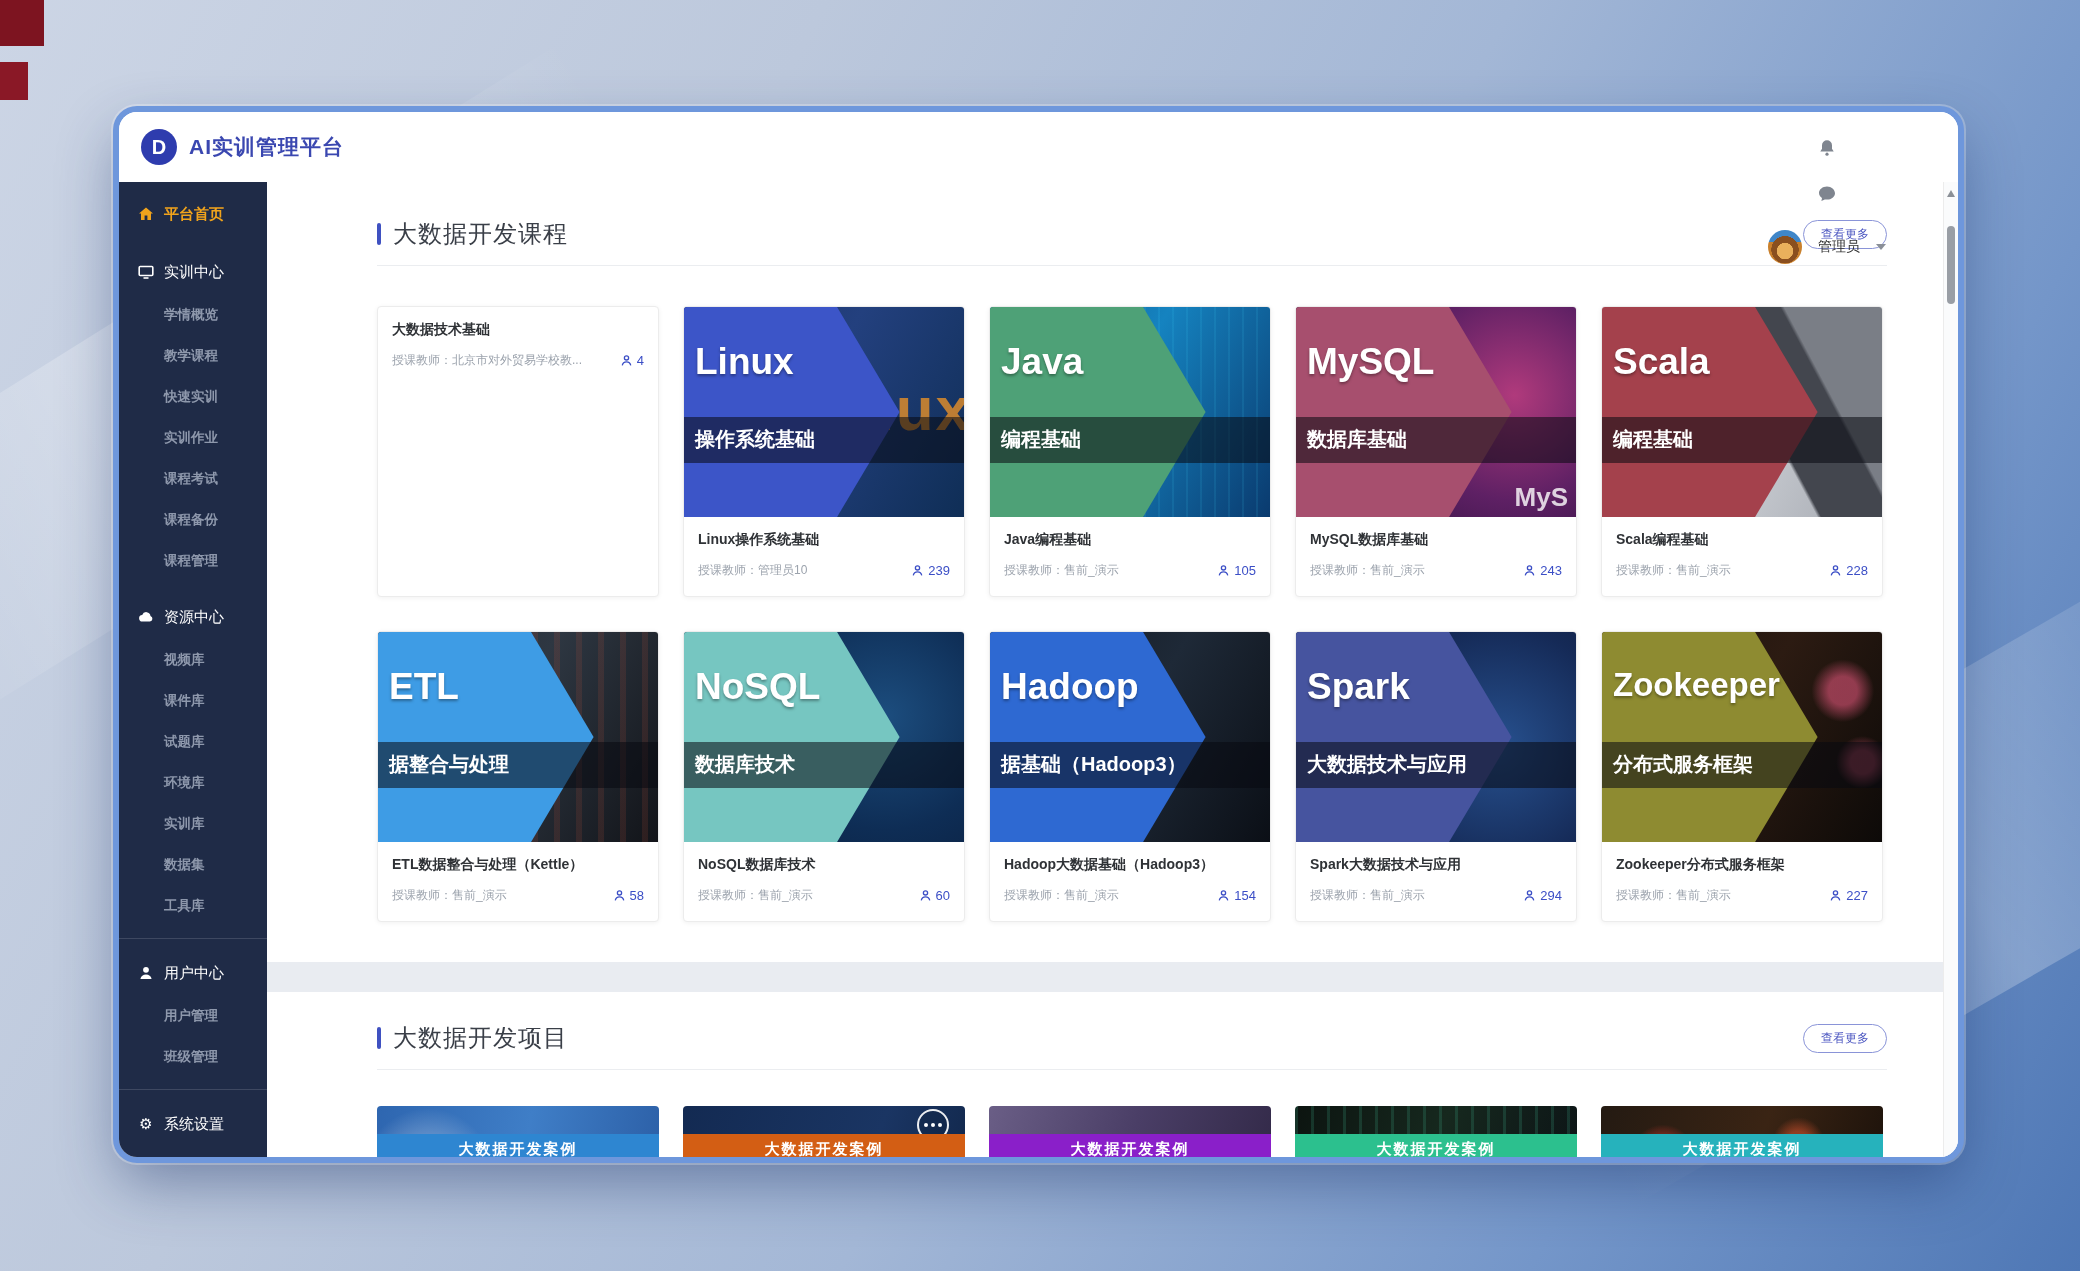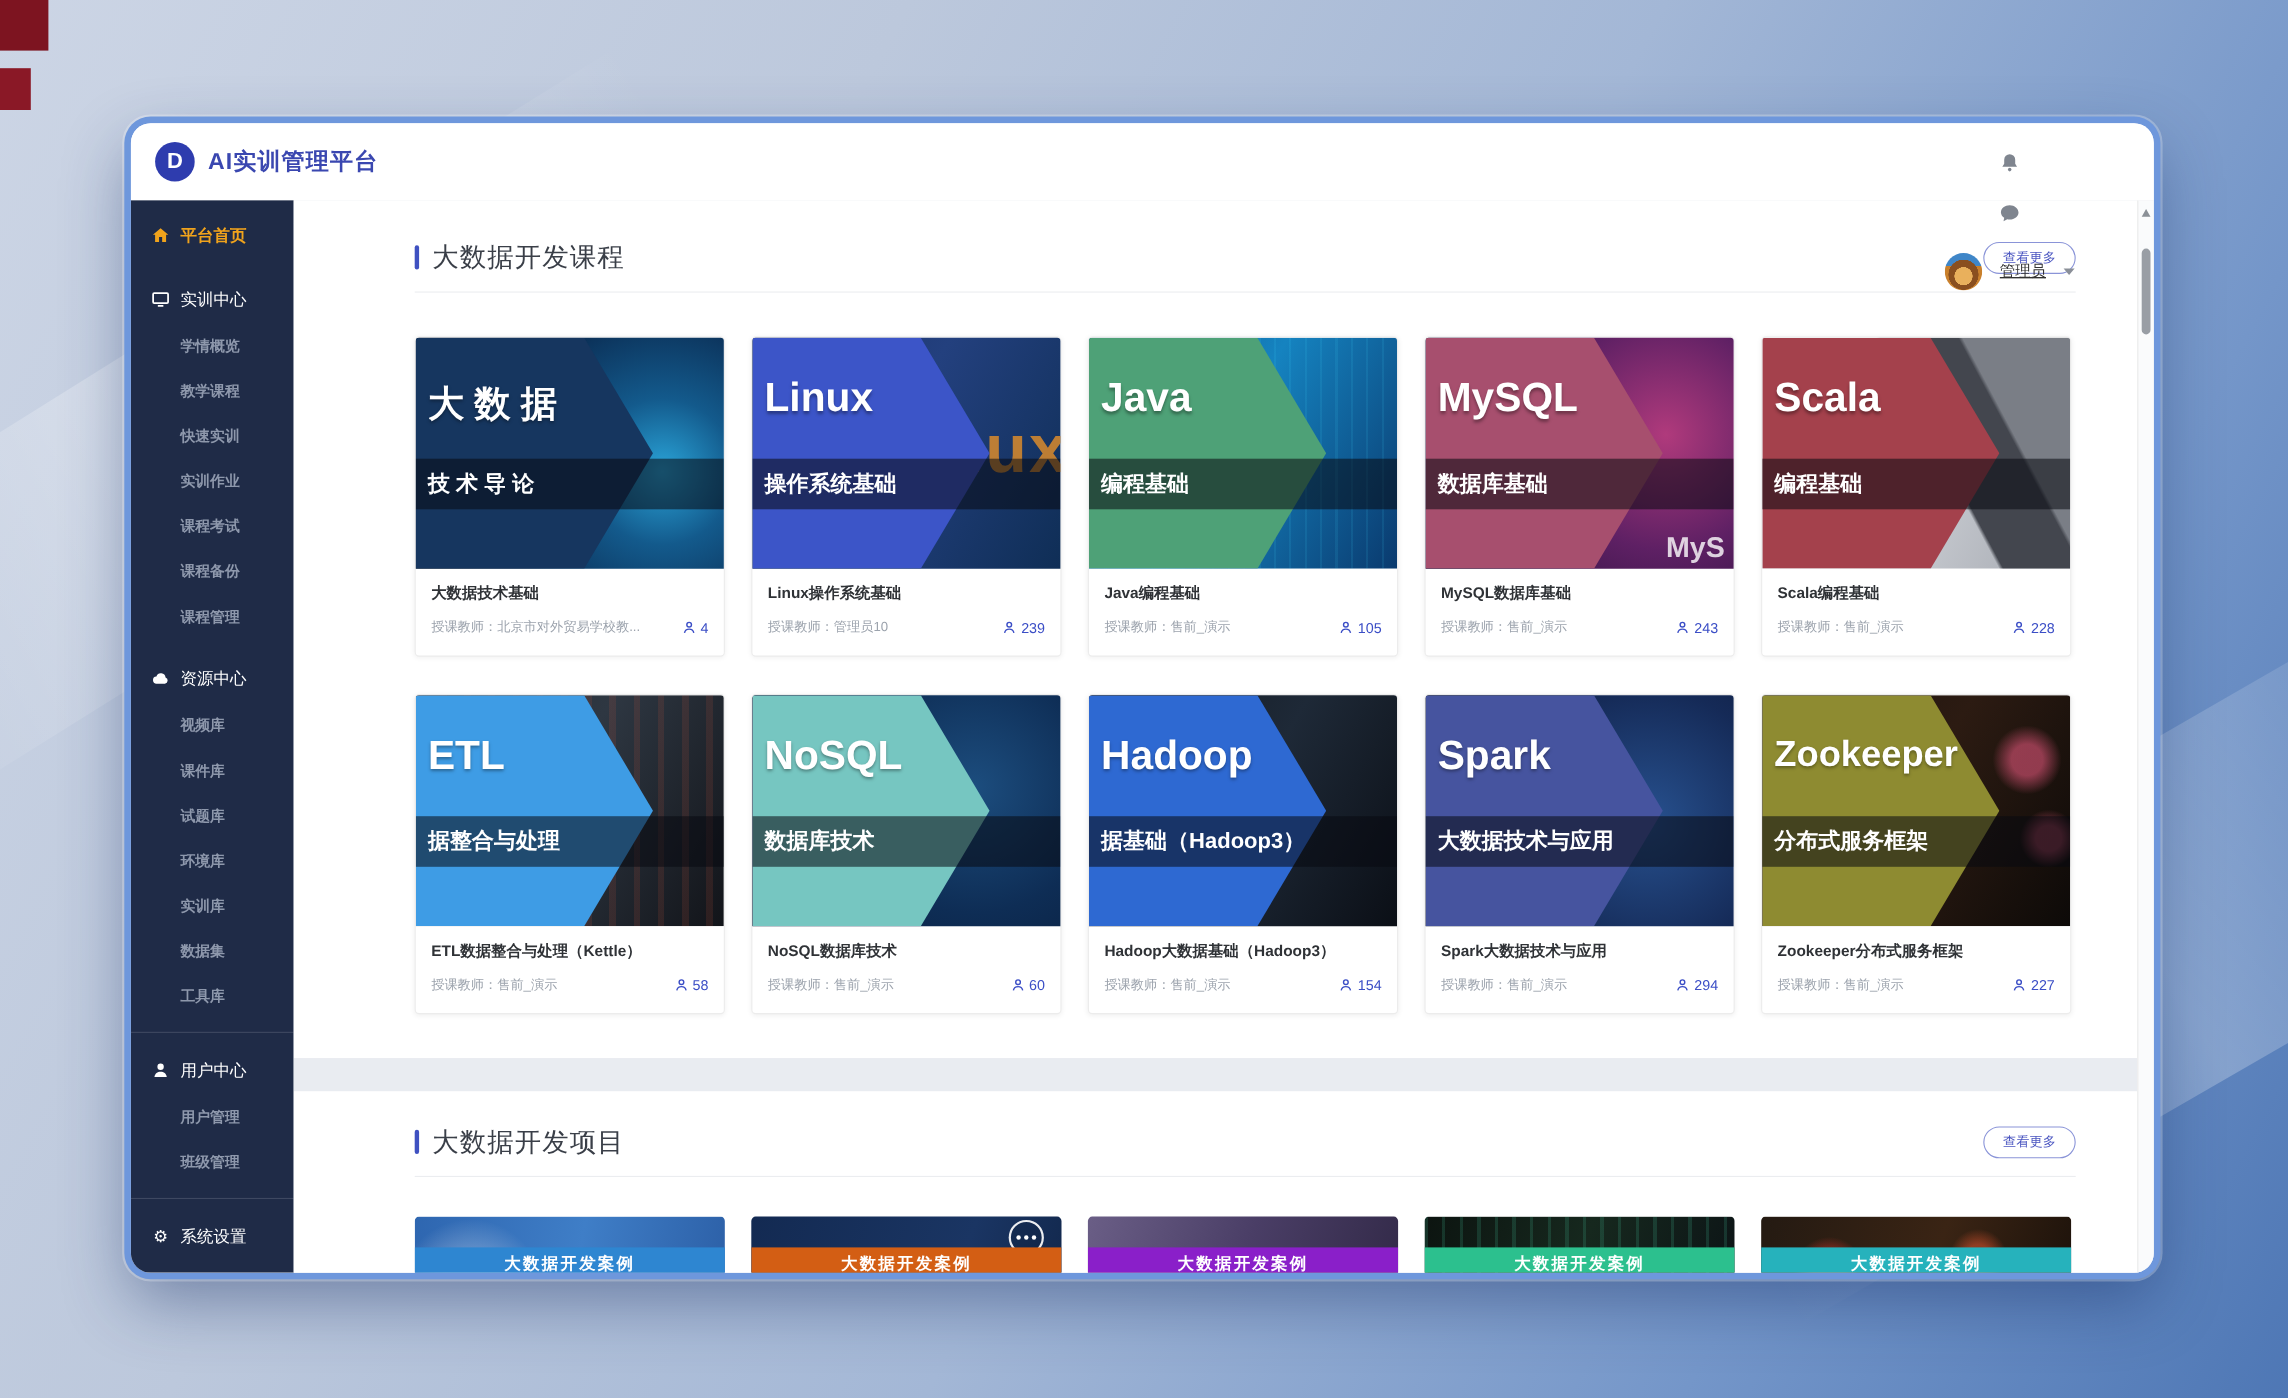--- a/index.html
+++ b/index.html
@@ -30,21 +30,21 @@
   .app-title { margin-left:12px; font-size:21px; font-weight:bold; color:#3a47b0; letter-spacing:1px; }
   .hdr-right { margin-left:auto; display:flex; align-items:center; gap:26px;flex-direction:column; }
   .search-wrap { position:relative; }
   .search-input { width:202px; height:34px; border:1px solid #dcdfe6; border-radius:17px;
     padding:0 38px 0 14px; font-size:13px; color:#333; outline:none; background:#fff; }
   .search-input::placeholder { color:#b9bec7; }
   .search-icon { position:absolute; right:12px; top:8px; }
   .icon-help { width:22px; height:22px; border-radius:50%; background:#7f858f; color:#fff;
     font-size:15px; font-weight:bold; display:flex; align-items:center; justify-content:center; }
   .hdr-icon { display:flex; align-items:center; }
-  .user-group { display:flex; align-items:center; gap:16px;text-decoration:underline; }
+  .user-group { display:flex; align-items:center; gap:16px; }
   .avatar { width:34px; height:34px; border-radius:50%;
     background:
       radial-gradient(circle at 50% 62%, #e9b05c 0 30%, rgba(0,0,0,0) 31%),
       radial-gradient(circle at 50% 58%, #8a4f1f 0 52%, rgba(0,0,0,0) 53%),
       linear-gradient(180deg,#3f86c8 0 34%, #c9802c 34%);
   }
   .user-name { font-size:14px; color:#333; }
   .caret-down { width:0; height:0; border-left:5px solid transparent; border-right:5px solid transparent; border-top:6px solid #8a8f98; }
 
   .app-body { position:absolute; top:70px; left:0; right:0; bottom:0; display:flex; }
@@ -298,26 +298,20 @@
         <div class="section-block">
           <div class="section-header">
             <div class="accent-bar"></div>
             <div class="section-title">大数据开发课程</div>
             <button class="more-btn">查看更多</button>
           </div>
           <div class="section-divider"></div>
 
           <div class="cards-row">
             <div class="course-card" style="--arrow: #16365f;">
-              <div class="cc-img bg1">
-                <div class="cc-arrow"></div>
-                  <div class="cc-band"></div>
-                <div class="cc-title cjk">大 数 据</div>
-                <div class="cc-sub">技 术 导 论</div>
-              </div>
               <div class="cc-caption">
                 <div class="cc-name">大数据技术基础</div>
                 <div class="cc-meta">
                   <span class="cc-teacher">授课教师：北京市对外贸易学校教...</span>
                   <span class="cc-count">
                     <svg width="13" height="13" viewBox="0 0 16 16" fill="none" stroke="currentColor" stroke-width="1.6">
                         <circle cx="8" cy="4.8" r="2.6"></circle>
                         <path d="M2.8 14a5.3 5.3 0 0 1 10.4 0"></path>
                       </svg>
                     <span>4</span>

